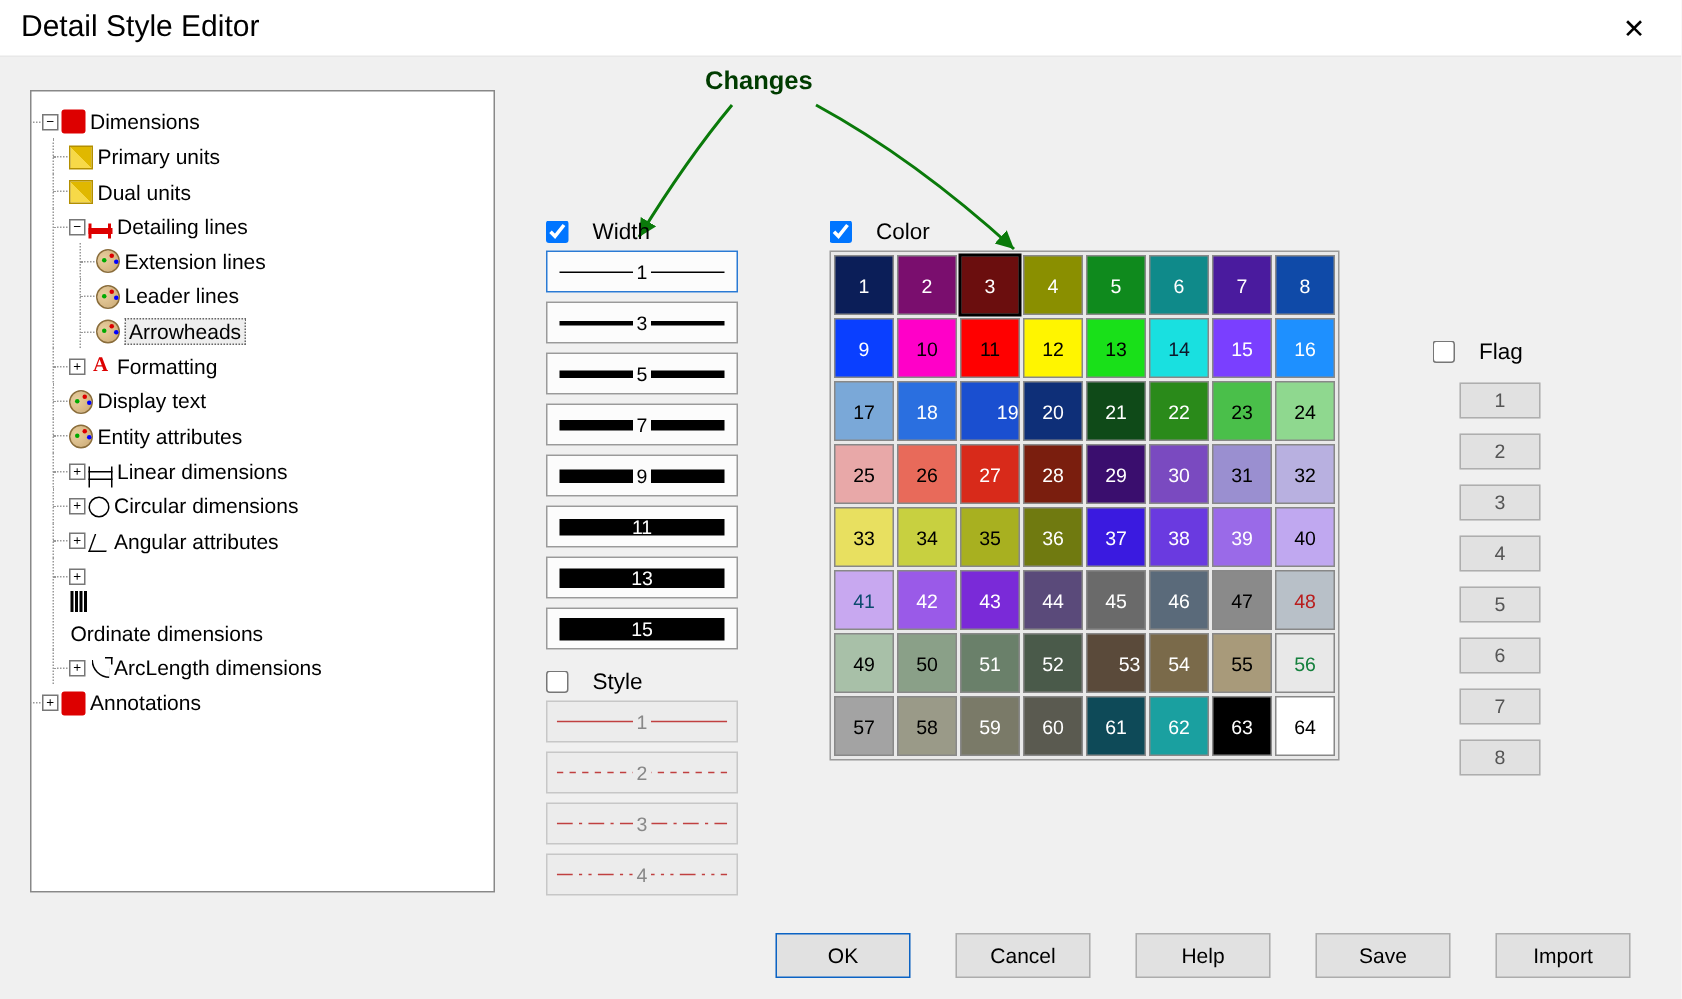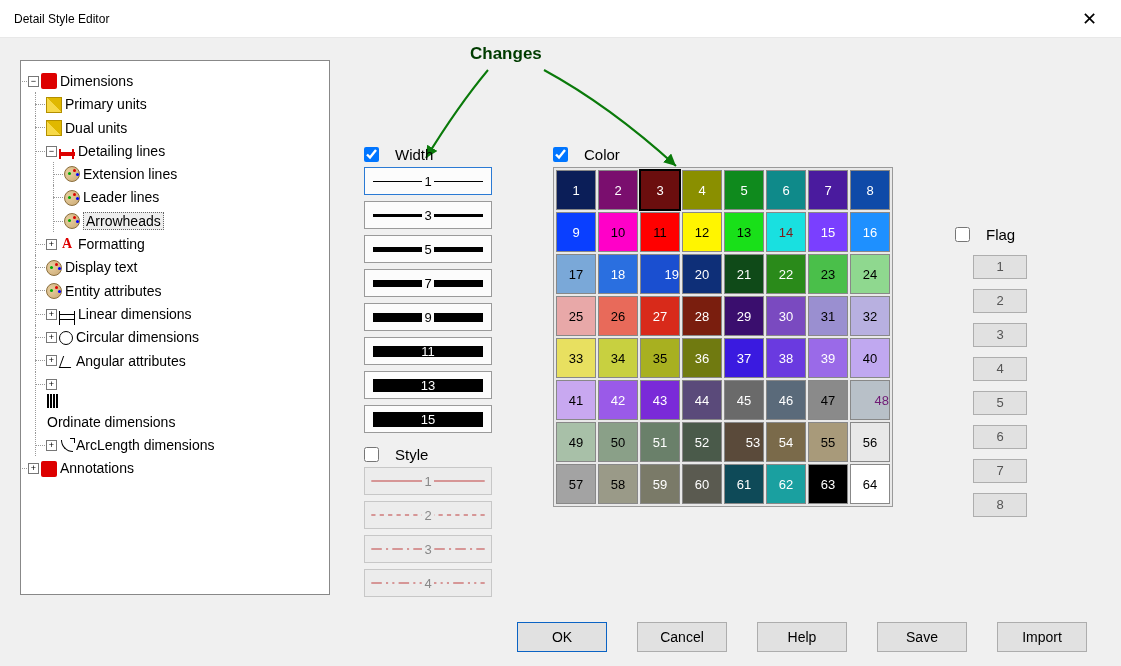--- a/index.html
+++ b/index.html
@@ -14,21 +14,21 @@
     position: relative;
   }
   .titlebar {
     display: flex;
     justify-content: space-between;
     align-items: center;
     height: 38px;
     padding: 0 14px;
     border-bottom: 1px solid #e8e8e8;
   }
-  .titlebar .title { font-size: 12px; }
+  .titlebar .title { font-size: 20px; }
   .close-x { font-size: 18px; padding: 4px 10px; cursor: default; }
   .main {
     position: relative;
     background: #f0f0f0;
     width: 100%;
     height: 628px;
   }
   .tree-panel {
     position: absolute;
     left: 20px;
@@ -386,21 +386,21 @@
         </div>
         <div class="swatch" style="background: rgb(255, 0, 0); color: rgb(0, 0, 0);">
           <span>11</span>
         </div>
         <div class="swatch" style="background: rgb(255, 245, 0); color: rgb(0, 0, 0);">
           <span>12</span>
         </div>
         <div class="swatch" style="background: rgb(25, 224, 25); color: rgb(0, 0, 0);">
           <span>13</span>
         </div>
-        <div class="swatch" style="background: rgb(25, 224, 224); color: #7f1d1d;">
+        <div class="swatch" style="background: rgb(25, 224, 224); color: #0f172a;">
           <span>14</span>
         </div>
         <div class="swatch" style="background: rgb(122, 63, 255); color: rgb(255, 255, 255);">
           <span>15</span>
         </div>
         <div class="swatch" style="background: rgb(30, 144, 255); color: rgb(255, 255, 255);">
           <span>16</span>
         </div>
         <div class="swatch" style="background: rgb(122, 168, 216); color: rgb(0, 0, 0);">
           <span>17</span>
@@ -467,42 +467,42 @@
         </div>
         <div class="swatch" style="background: rgb(106, 58, 224); color: rgb(255, 255, 255);">
           <span>38</span>
         </div>
         <div class="swatch" style="background: rgb(154, 106, 232); color: rgb(255, 255, 255);">
           <span>39</span>
         </div>
         <div class="swatch" style="background: rgb(192, 168, 240); color: rgb(0, 0, 0);">
           <span>40</span>
         </div>
-        <div class="swatch" style="background: rgb(200, 168, 240); color: #000000;">
+        <div class="swatch" style="background: rgb(200, 168, 240); color: #0c4a6e;">
           <span>41</span>
         </div>
         <div class="swatch" style="background: rgb(154, 90, 232); color: rgb(255, 255, 255);">
           <span>42</span>
         </div>
         <div class="swatch" style="background: rgb(122, 42, 216); color: rgb(255, 255, 255);">
           <span>43</span>
         </div>
         <div class="swatch" style="background: rgb(90, 74, 122); color: rgb(255, 255, 255);">
           <span>44</span>
         </div>
         <div class="swatch" style="background: rgb(106, 106, 106); color: rgb(255, 255, 255);">
           <span>45</span>
         </div>
         <div class="swatch" style="background: rgb(90, 106, 122); color: rgb(255, 255, 255);">
           <span>46</span>
         </div>
         <div class="swatch" style="background: rgb(138, 138, 138); color: rgb(0, 0, 0);">
           <span>47</span>
         </div>
-        <div class="swatch" style="background: rgb(184, 192, 200); color: #701a75; justify-content: flex-end;">
+        <div class="swatch" style="background: rgb(184, 192, 200); color: #b91c1c;">
           <span>48</span>
         </div>
         <div class="swatch" style="background: rgb(168, 192, 168); color: rgb(0, 0, 0);">
           <span>49</span>
         </div>
         <div class="swatch" style="background: rgb(138, 160, 136); color: rgb(0, 0, 0);">
           <span>50</span>
         </div>
         <div class="swatch" style="background: rgb(106, 128, 106); color: rgb(255, 255, 255);">
           <span>51</span>
@@ -512,21 +512,21 @@
         </div>
         <div class="swatch" style="background: rgb(90, 74, 58); color: rgb(255, 255, 255); padding-left: 18px;">
           <span>53</span>
         </div>
         <div class="swatch" style="background: rgb(122, 106, 74); color: rgb(255, 255, 255); align-items: center;">
           <span>54</span>
         </div>
         <div class="swatch" style="background: rgb(168, 154, 122); color: rgb(0, 0, 0);">
           <span>55</span>
         </div>
-        <div class="swatch" style="background: rgb(232, 232, 232); color: #000000;">
+        <div class="swatch" style="background: rgb(232, 232, 232); color: #15803d;">
           <span>56</span>
         </div>
         <div class="swatch" style="background: #a3a3a3; color: rgb(0, 0, 0); align-items: center;">
           <span>57</span>
         </div>
         <div class="swatch" style="background: rgb(154, 154, 136); color: rgb(0, 0, 0);">
           <span>58</span>
         </div>
         <div class="swatch" style="background: rgb(122, 122, 104); color: rgb(255, 255, 255);">
           <span>59</span>

